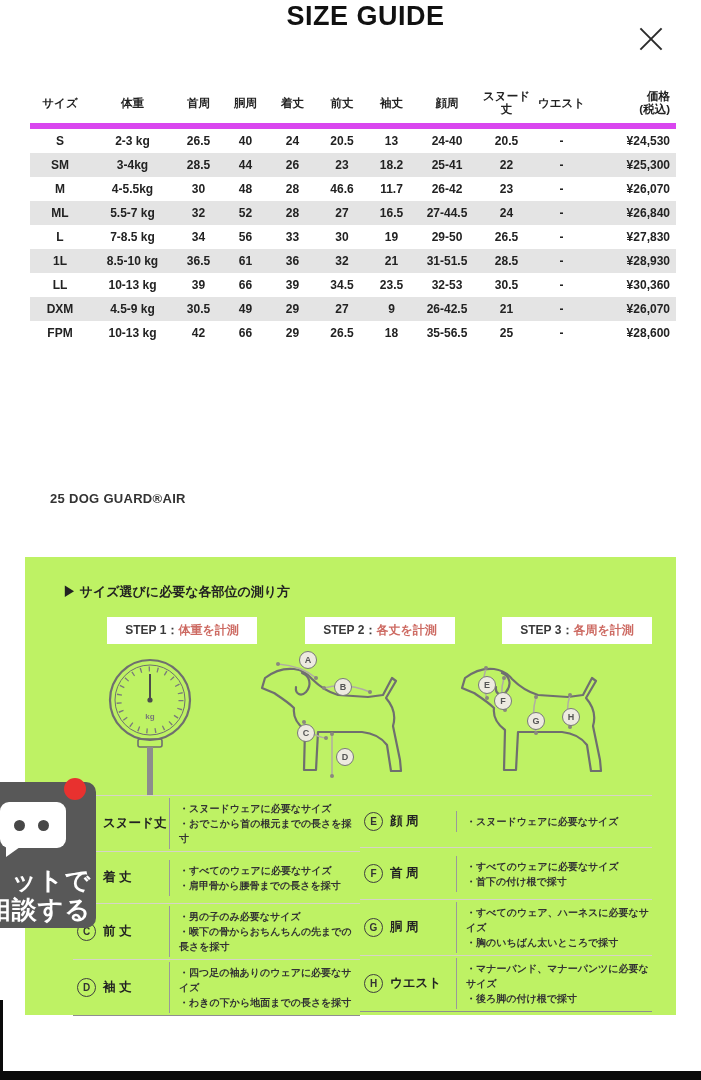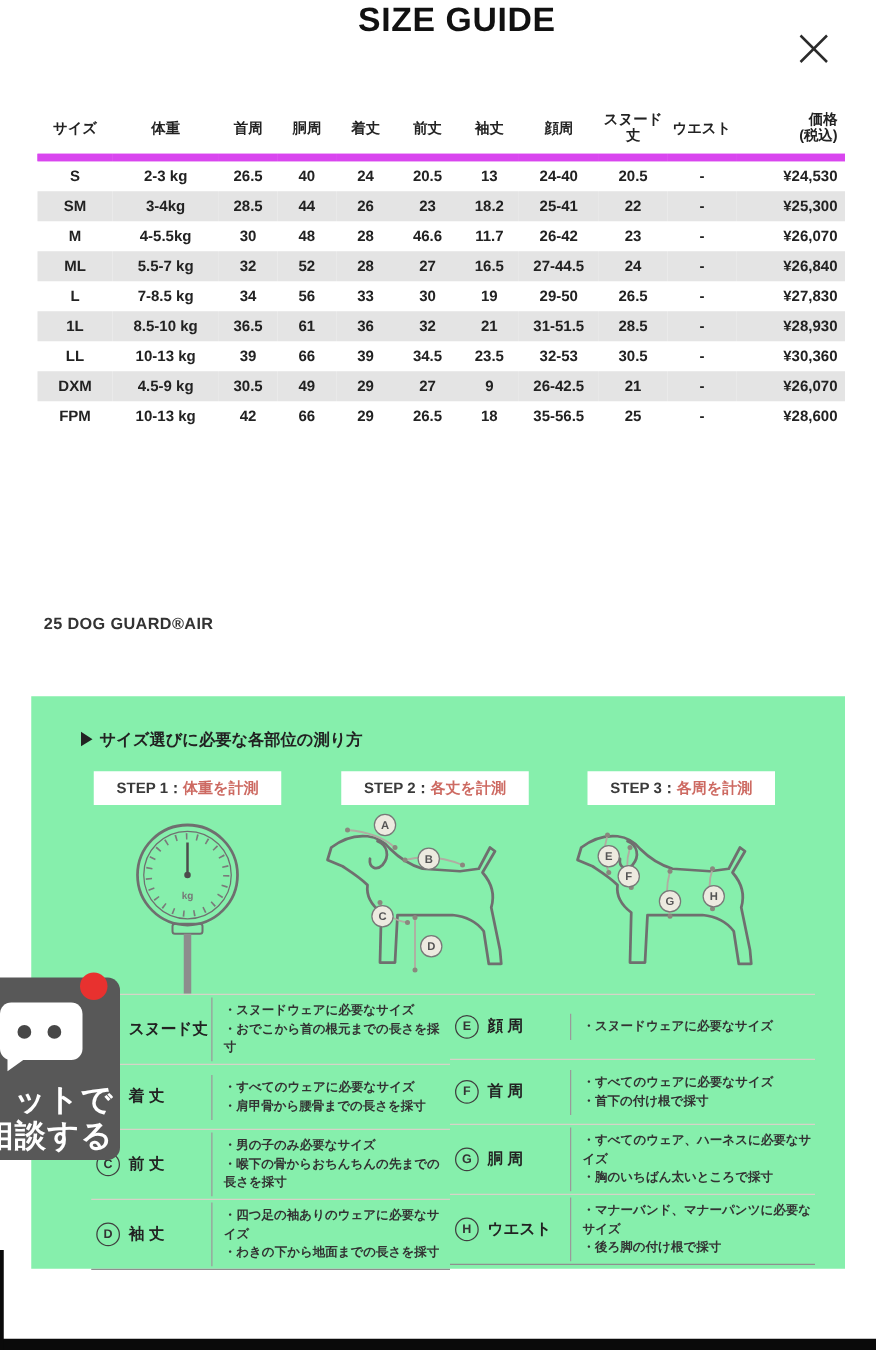--- a/index.html
+++ b/index.html
@@ -34,28 +34,28 @@
   .size-table th:nth-child(3),.size-table td:nth-child(3){width:47px;}
   .size-table th:nth-child(4),.size-table td:nth-child(4){width:47px;}
   .size-table th:nth-child(5),.size-table td:nth-child(5){width:47px;}
   .size-table th:nth-child(6),.size-table td:nth-child(6){width:52px;}
   .size-table th:nth-child(7),.size-table td:nth-child(7){width:47px;}
   .size-table th:nth-child(8),.size-table td:nth-child(8){width:64px;}
   .size-table th:nth-child(9),.size-table td:nth-child(9){width:55px;}
   .size-table th:nth-child(10),.size-table td:nth-child(10){width:55px;}
   .size-table th:nth-child(11),.size-table td:nth-child(11){width:81px;text-align:right;padding-right:6px;}
   
-  .product-label{position:absolute;left:35px;top:491px;font-size:13px;font-weight:700;color:#333;letter-spacing:.3px;}
-  
-  .panel{position:absolute;left:25px;top:557px;width:651px;height:458px;background:#86efac;}
+  .product-label{position:absolute;left:50px;top:491px;font-size:13px;font-weight:700;color:#333;letter-spacing:.3px;}
+  
+  .panel{position:absolute;left:25px;top:557px;width:651px;height:458px;background:#bef264;}
   .panel-heading{position:absolute;left:38px;top:26px;font-size:13px;font-weight:700;color:#222;}
   .steps{position:absolute;left:0;top:60px;width:651px;height:27px;}
   .step-box{
     position:absolute;top:0;height:27px;width:150px;background:#ffffff;
-    text-align:center;line-height:27px;font-size:12px;font-weight:700;color:#3a3a3a;
+    text-align:center;line-height:27px;font-size:12px;font-weight:700;color:#3a3a3a;margin-left:32px;
   }
   .step-box:nth-of-type(1){left:50px;}
   .step-box:nth-of-type(2){left:248px;}
   .step-box:nth-of-type(3){left:445px;}
   .step-red{color:#cd6a62;}
   
   .diagram{position:absolute;}
   .diagram svg{display:block;}
   .scale-wrap{left:65px;top:95px;width:130px;height:145px;}
   .dog1-wrap{left:225px;top:83px;width:190px;height:155px;}

